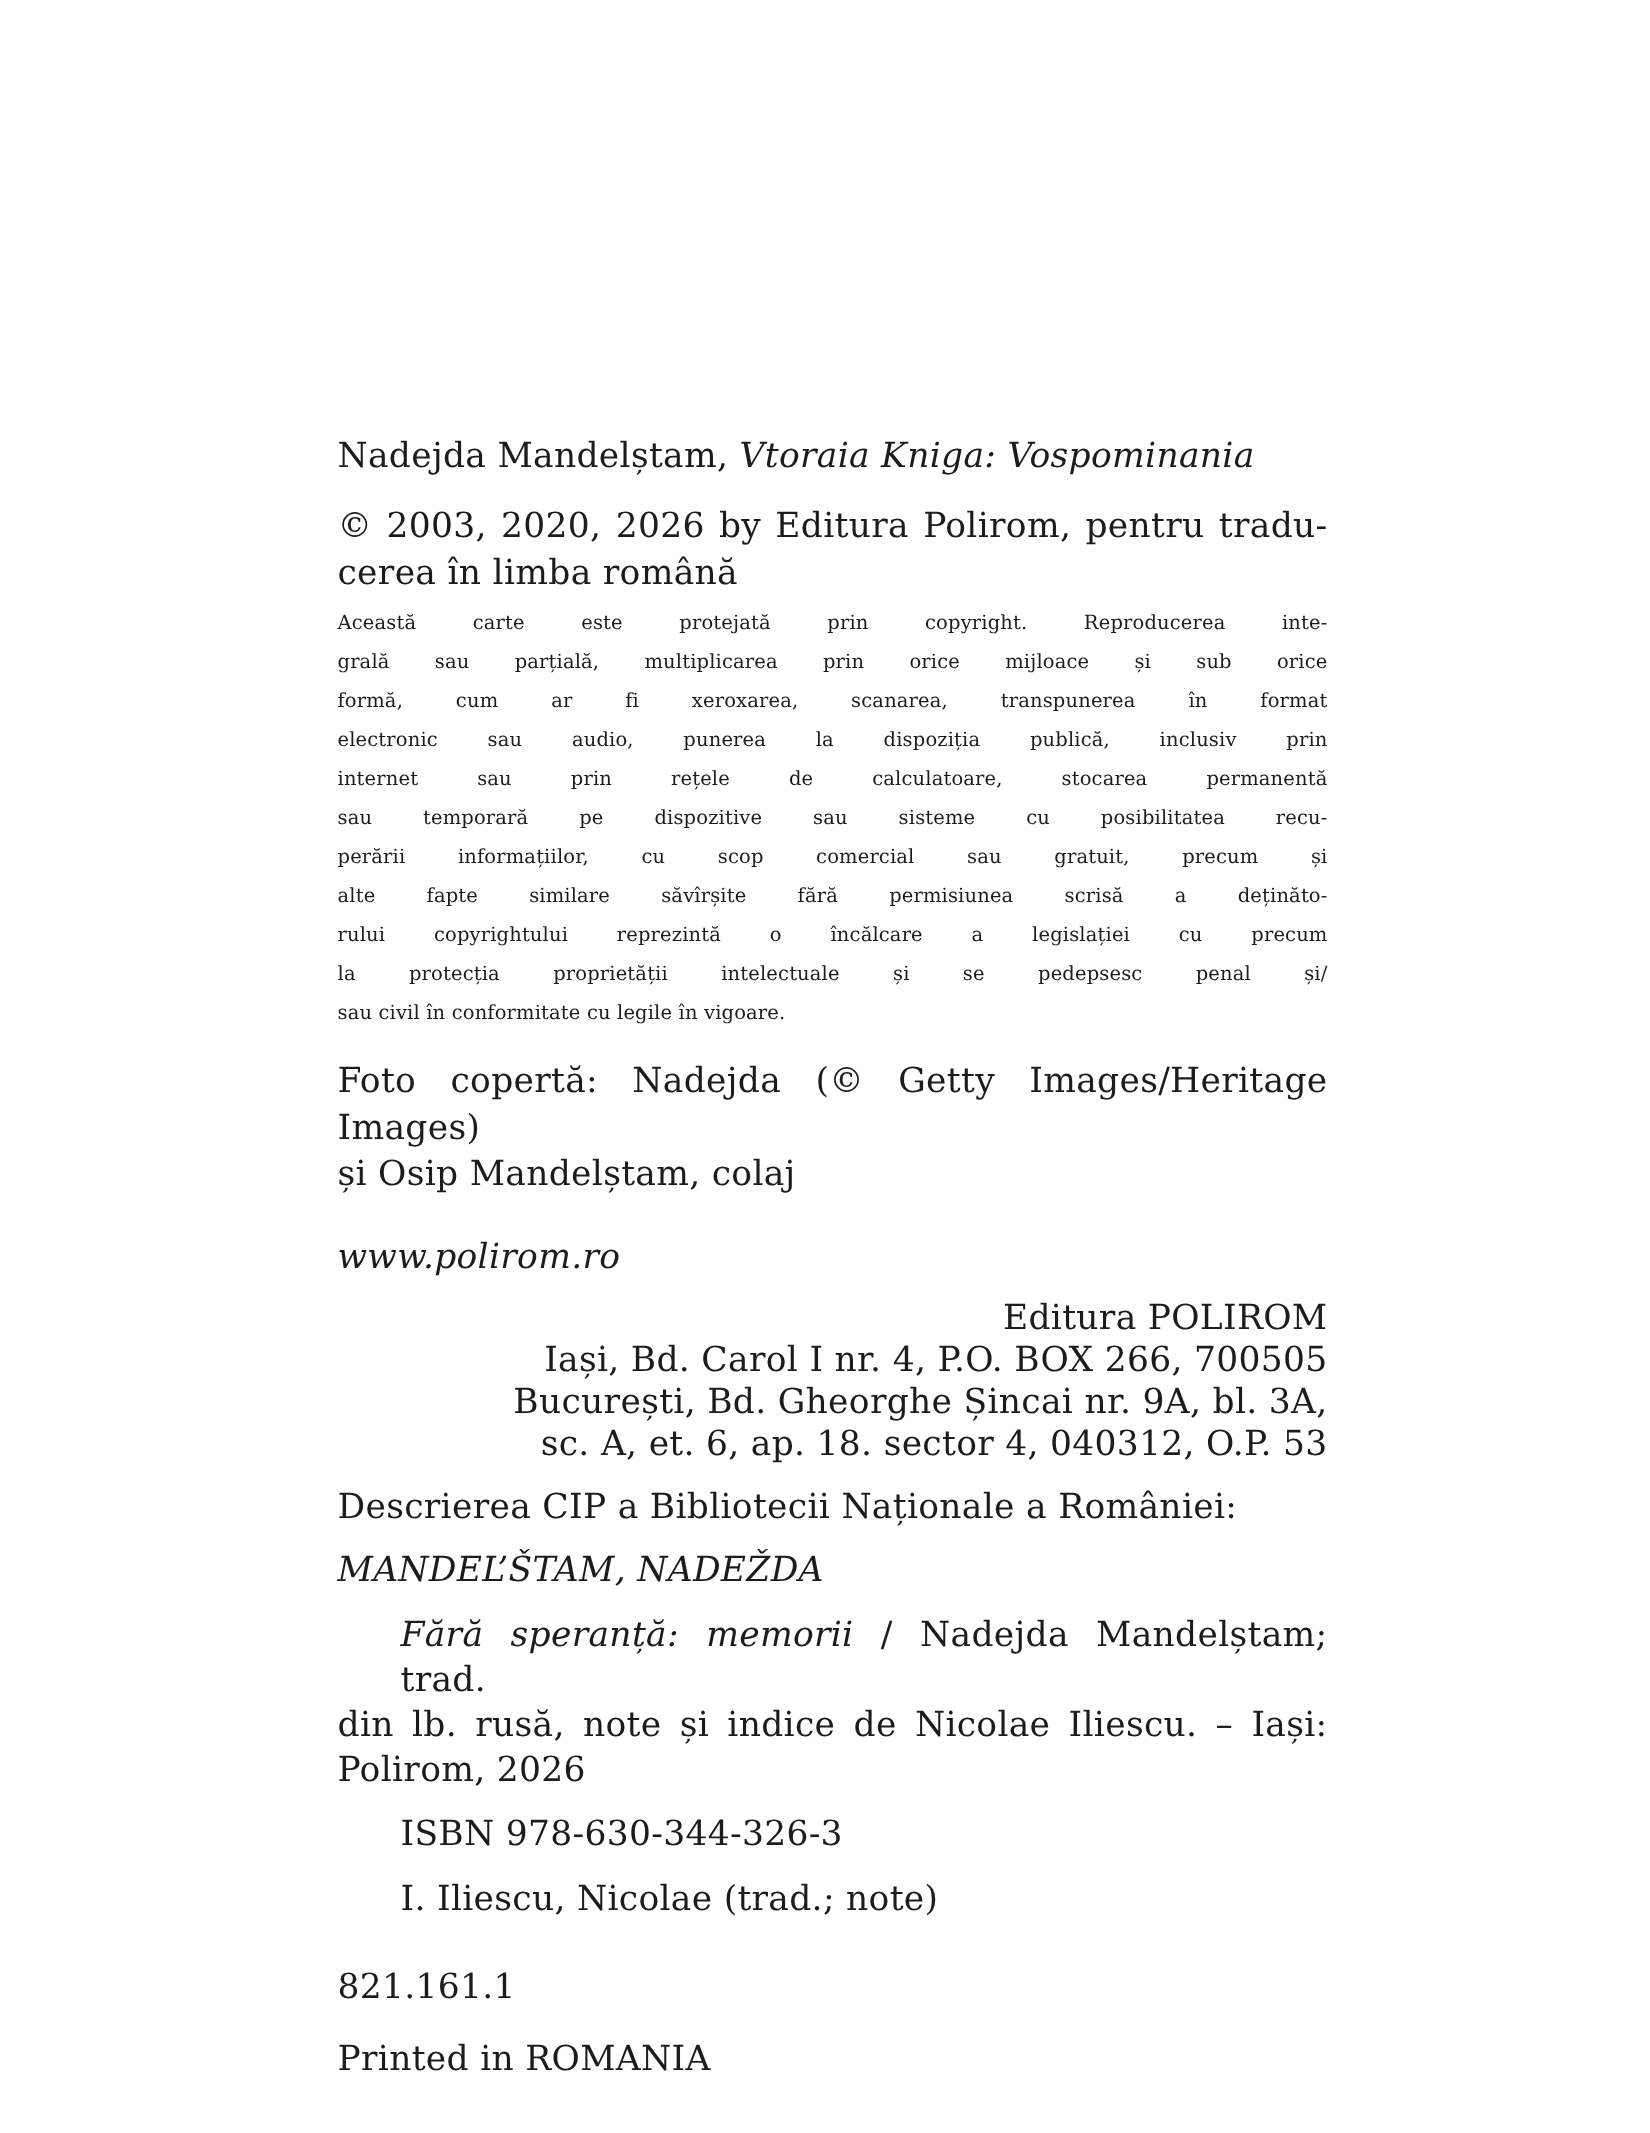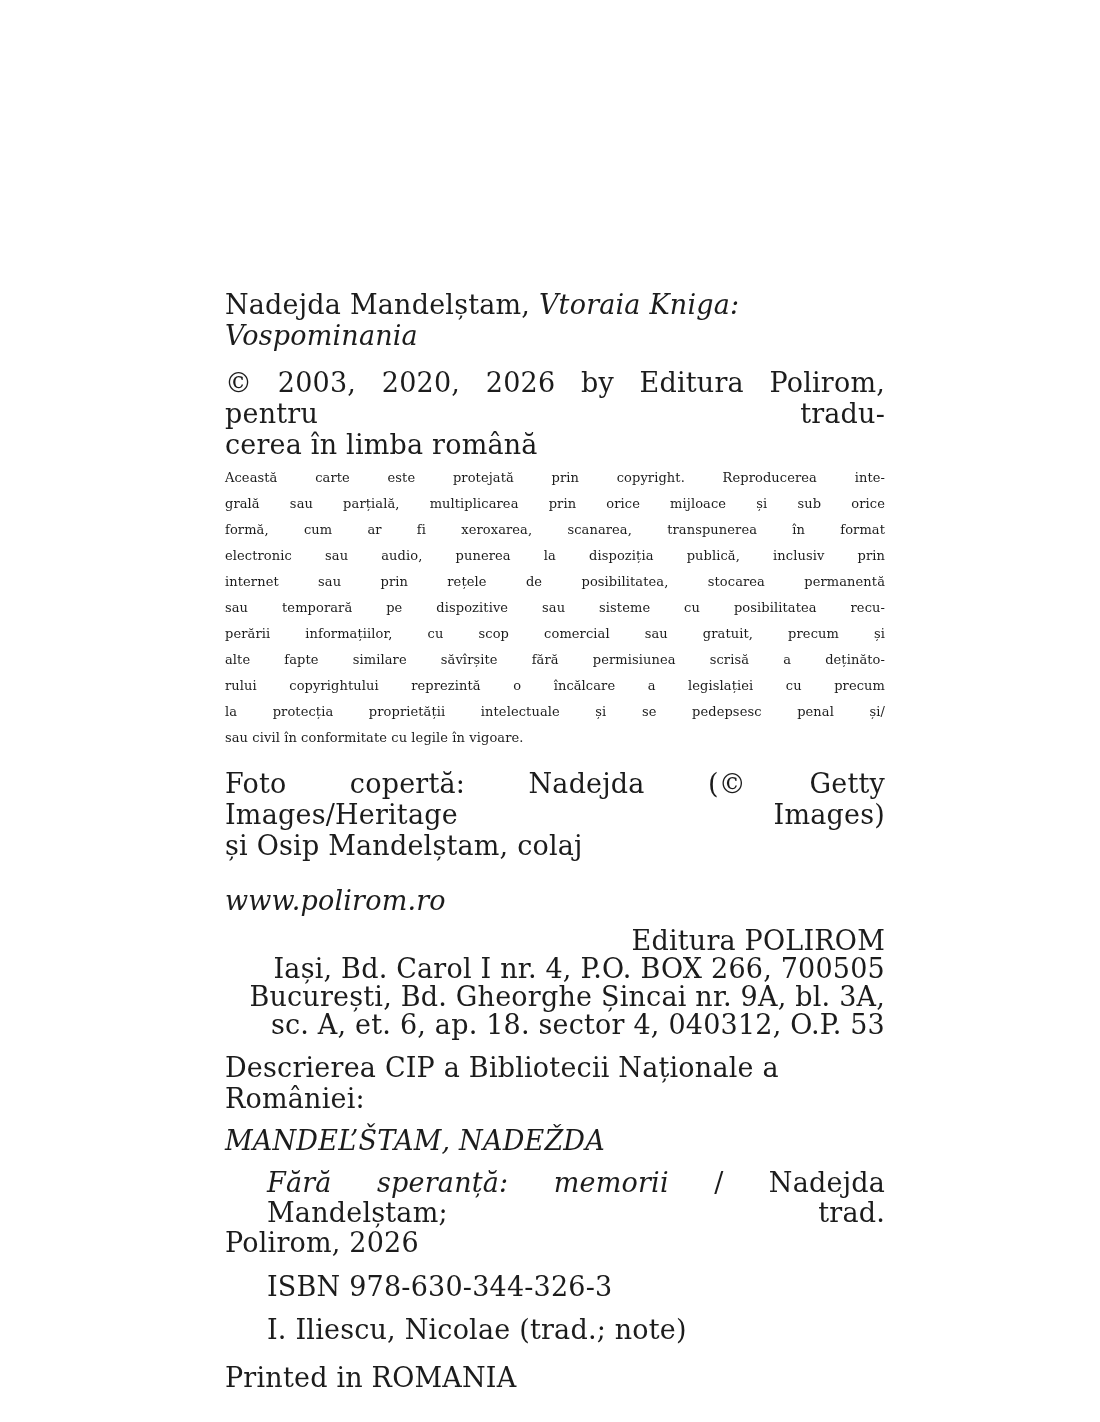--- a/index.html
+++ b/index.html
@@ -19,21 +19,21 @@
   .content {
     position: absolute;
     left: 225px;
     top: 289px;
     width: 660px;
   }
   p { margin: 0; padding: 0; }
 
   
   .lg {
-    font-size: 27px;
+    font-size: 23px;
     line-height: 31px;
     letter-spacing: 0.2px;
   }
   
   .sm {
     font-size: 13px;
     line-height: 26px;
     letter-spacing: 0.1px;
   }
   .italic { font-style: italic; }
@@ -80,21 +80,21 @@
     <p class="lg just m-copyright">
       <span class="ln">© 2003, 2020, 2026 by Editura Polirom, pentru tradu-</span>
       <span class="ln last">cerea în limba română</span>
     </p>
 
     <p class="sm just m-legal">
       <span class="ln">Această carte este protejată prin copyright. Reproducerea inte-</span>
       <span class="ln">grală sau parțială, multiplicarea prin orice mijloace și sub orice</span>
       <span class="ln">formă, cum ar fi xeroxarea, scanarea, transpunerea în format</span>
       <span class="ln">electronic sau audio, punerea la dispoziția publică, inclusiv prin</span>
-      <span class="ln">internet sau prin rețele de posibilitatea, stocarea permanentă</span>
+      <span class="ln">internet sau prin rețele de calculatoare, stocarea permanentă</span>
       <span class="ln">sau temporară pe dispozitive sau sisteme cu posibilitatea recu-</span>
       <span class="ln">perării informațiilor, cu scop comercial sau gratuit, precum și</span>
       <span class="ln">alte fapte similare săvîrșite fără permisiunea scrisă a deținăto-</span>
       <span class="ln">rului copyrightului reprezintă o încălcare a legislației cu precum</span>
       <span class="ln">la protecția proprietății intelectuale și se pedepsesc penal și/</span>
       <span class="ln last">sau civil în conformitate cu legile în vigoare.</span>
     </p>
 
     <p class="lg just m-foto">
       <span class="ln">Foto copertă: Nadejda (© Getty Images/Heritage Images)</span>
@@ -107,24 +107,26 @@
 Iași, Bd. Carol I nr. 4, P.O. BOX 266, 700505
 București, Bd. Gheorghe Șincai nr. 9A, bl. 3A,
 sc. A, et. 6, ap. 18. sector 4, 040312, O.P. 53</p>
 
     <p class="lg m-cipheading">Descrierea CIP a Bibliotecii Naționale a României:</p>
 
     <p class="lg m-cipauthor">MANDEL’ŠTAM, NADEŽDA</p>
 
     <p class="lg just m-cipentry">
       <span class="ln first-indent"><i>Fără speranță: memorii</i><span> / Nadejda Mandelștam; trad.</span></span>
+      <span class="ln">din lb. rusă, note și indice de Nicolae Iliescu. – Iași:</span>
       <span class="ln last">Polirom, 2026</span>
     </p>
 
     <p class="lg indent m-isbn">ISBN 978-630-344-326-3</p>
 
     <p class="lg indent m-iliescu">I. Iliescu, Nicolae (trad.; note)</p>
 
+    <p class="lg m-udc">821.161.1</p>
 
     <p class="lg m-printed">Printed in ROMANIA</p>
 
   </div>
 </div>
 
 </body></html>

